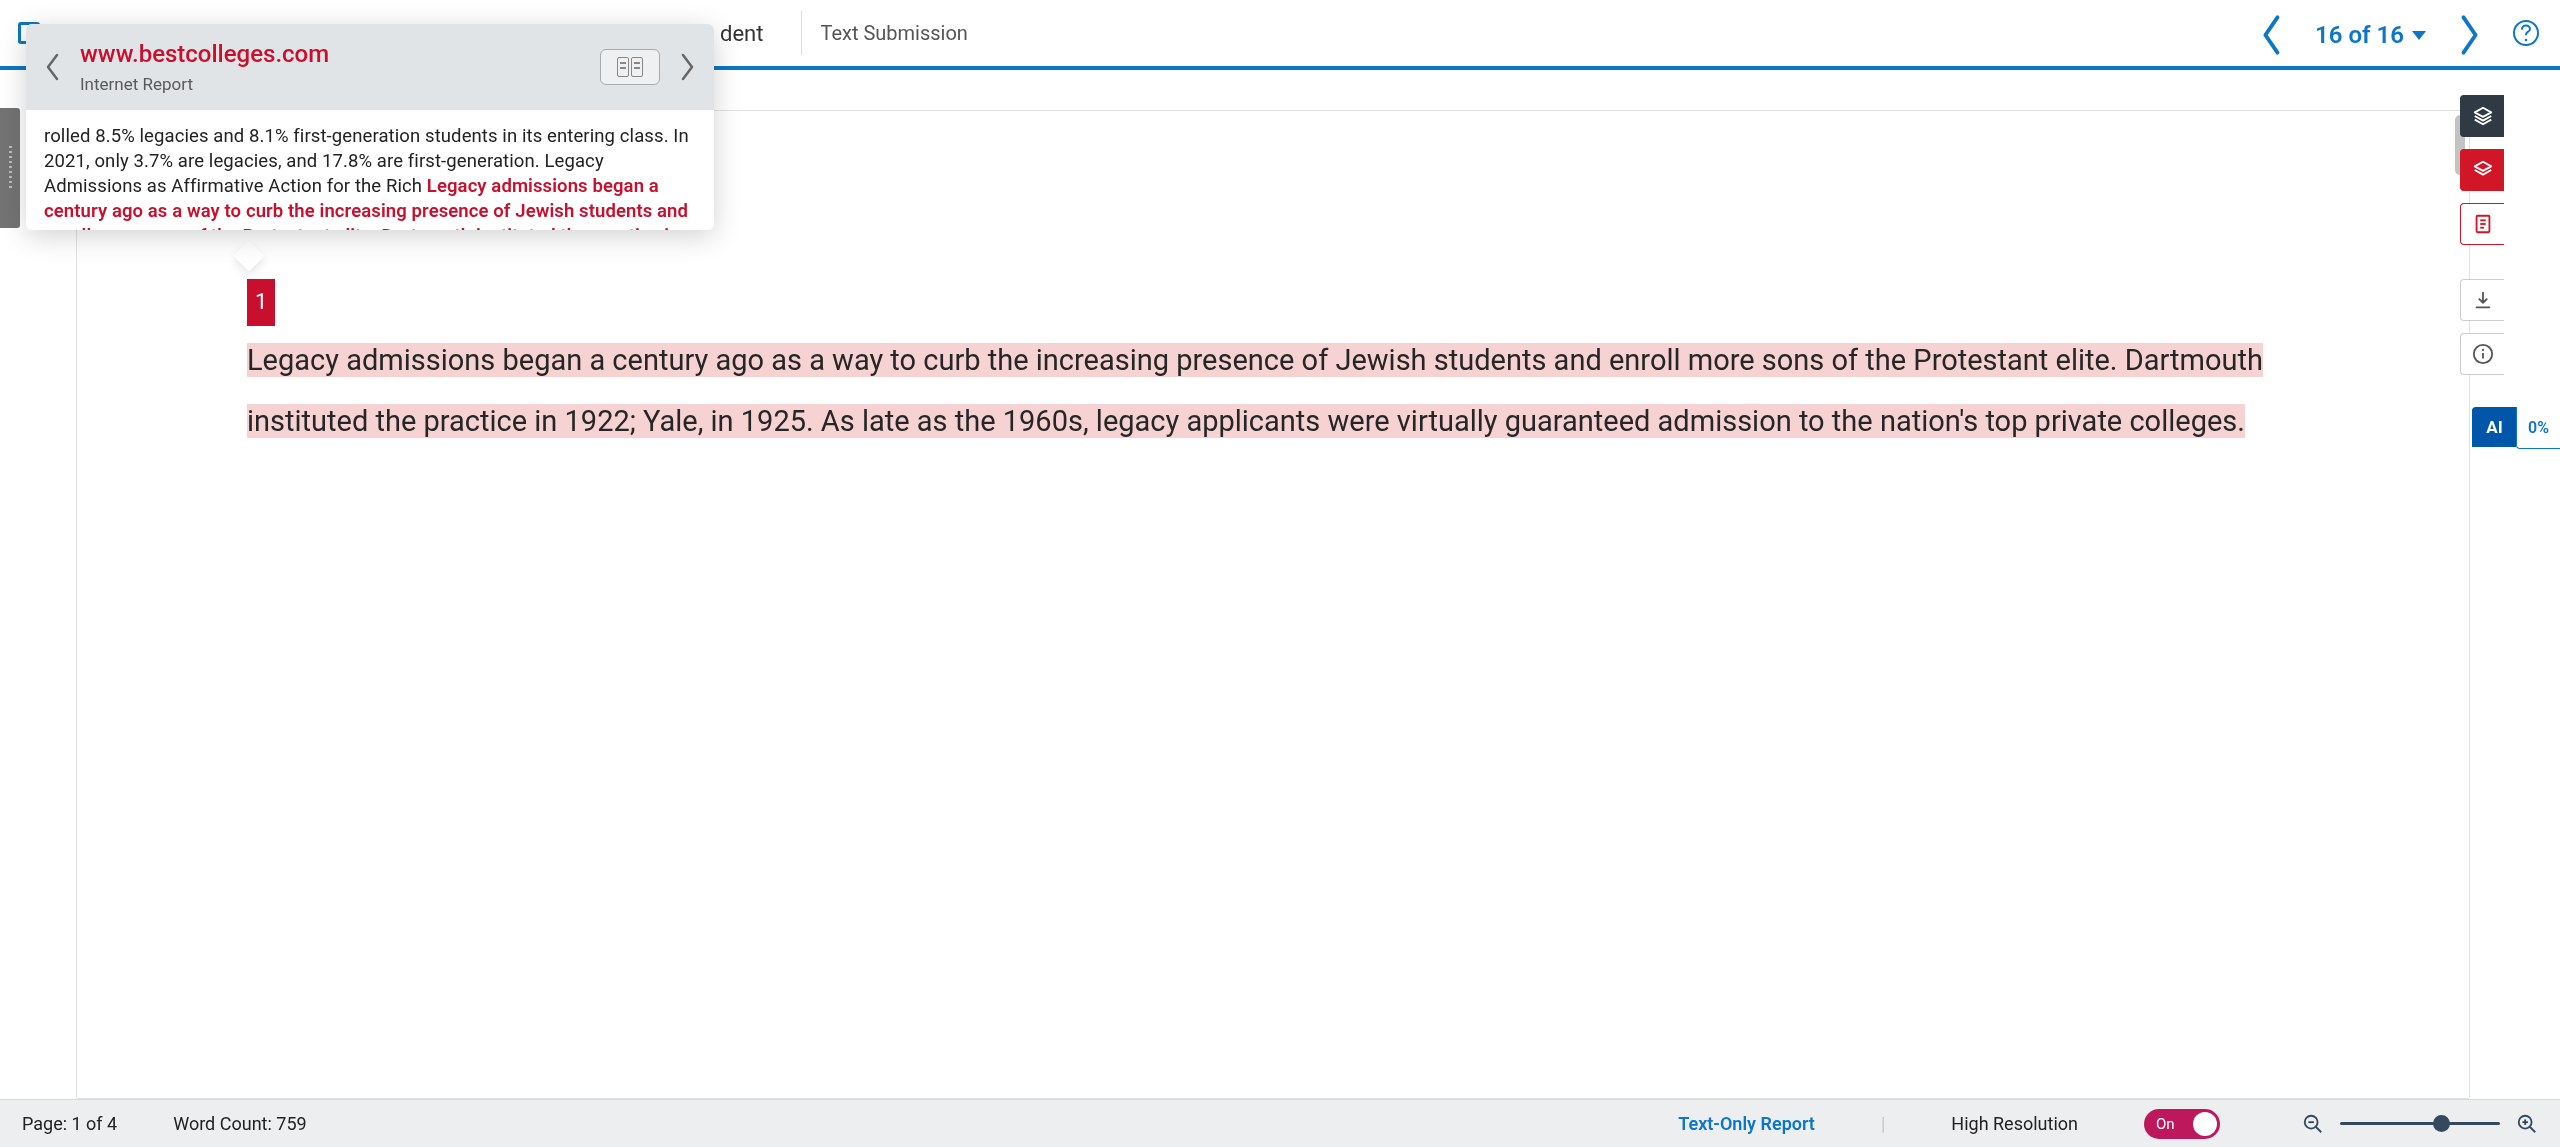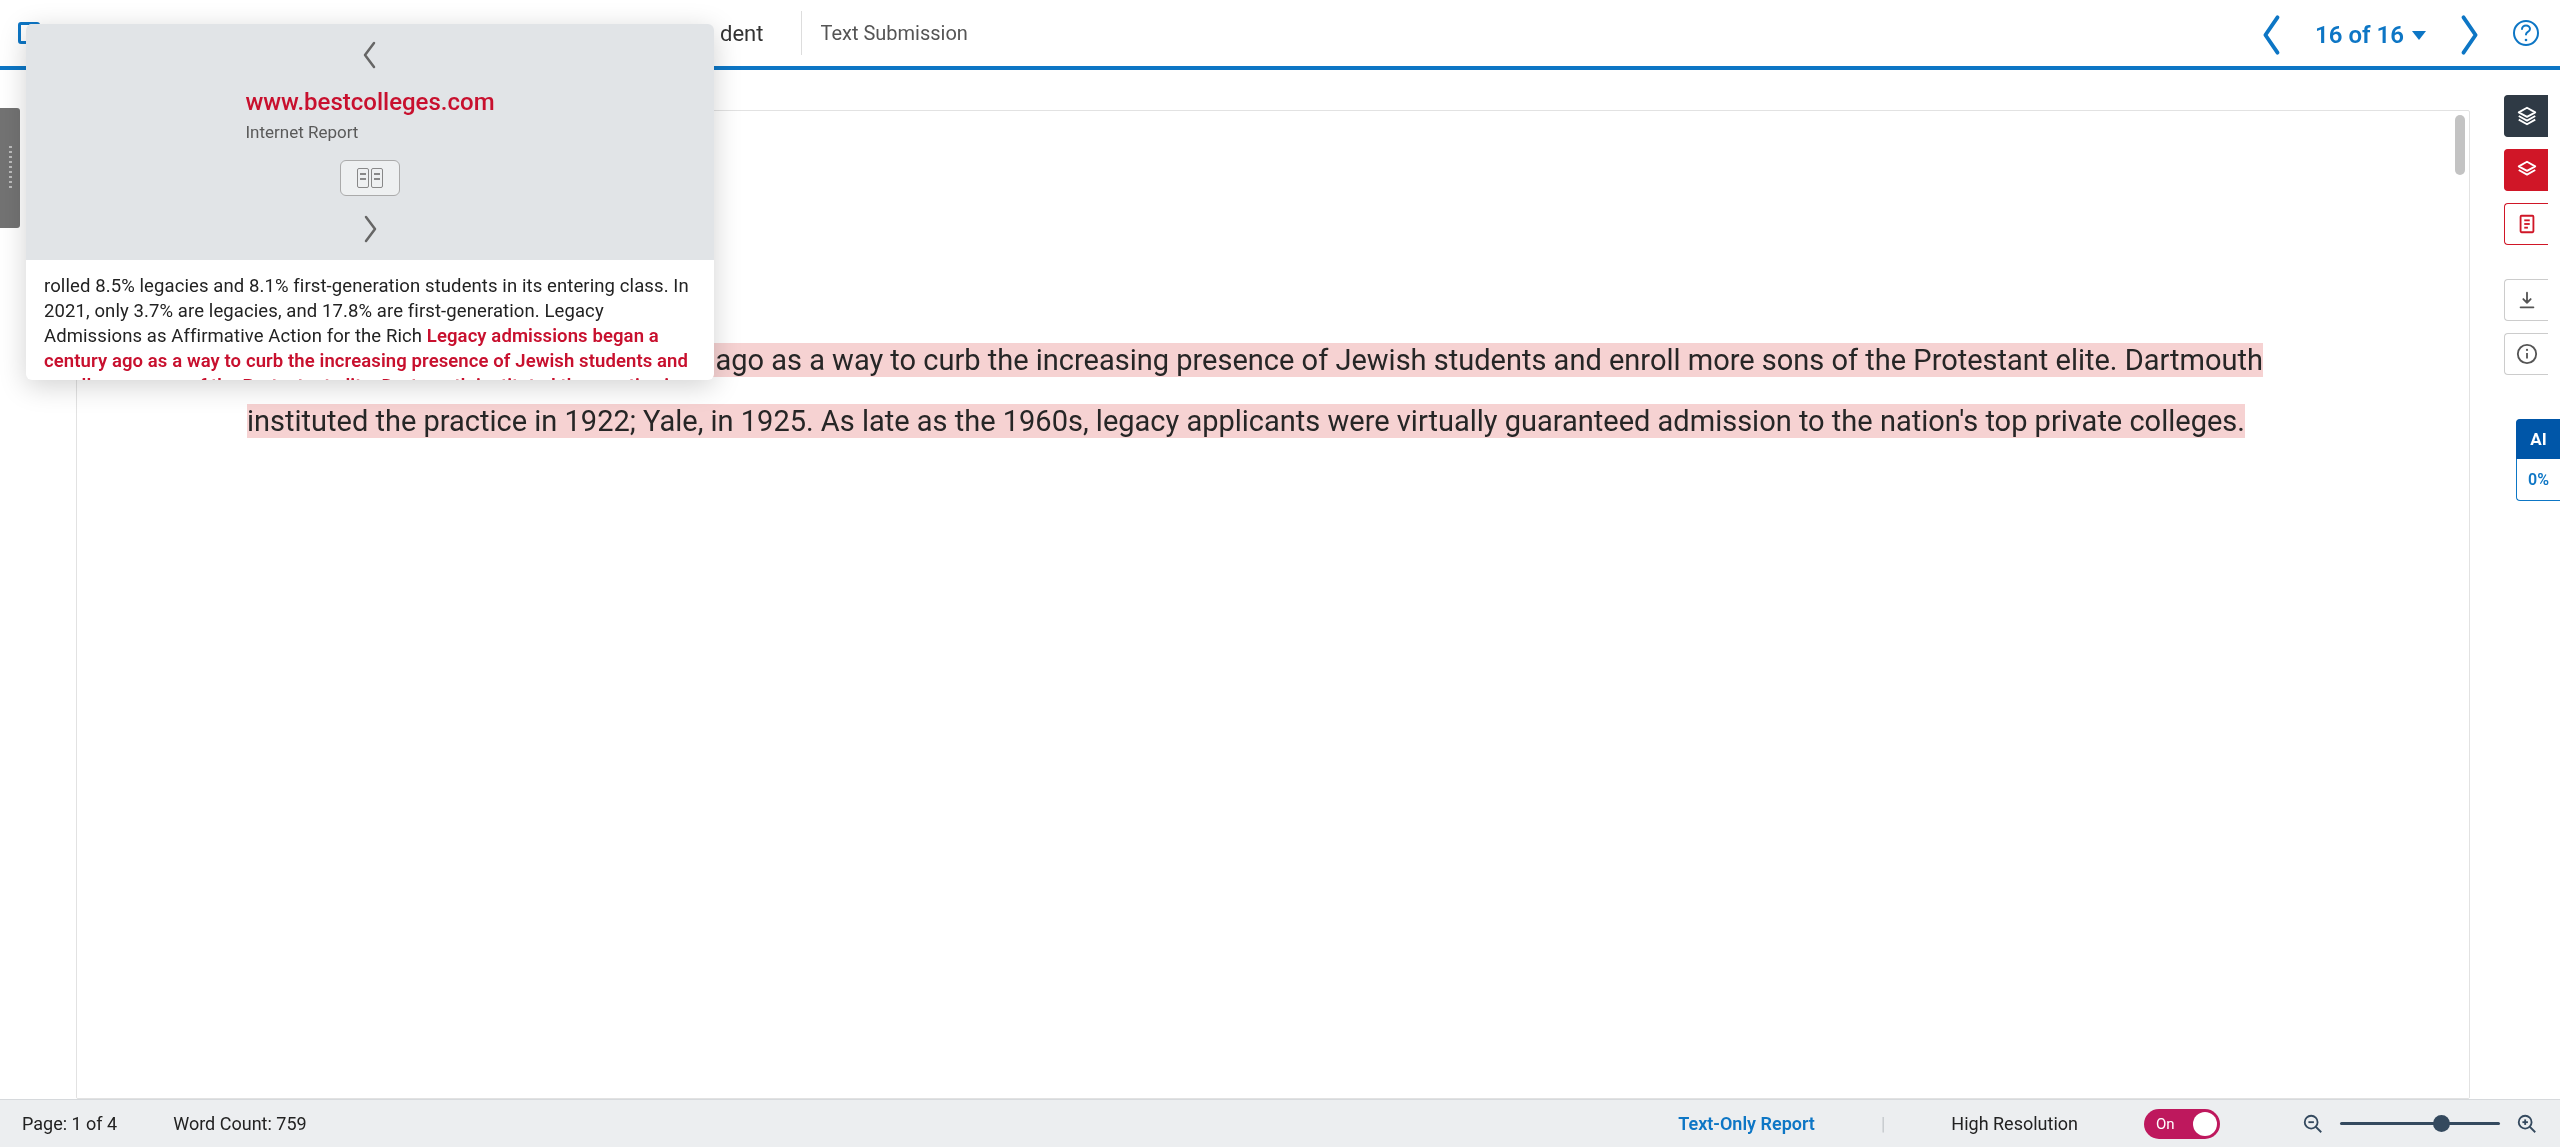--- a/index.html
+++ b/index.html
@@ -39,21 +39,21 @@
 }
 .left-tab .grip { width:3px; height:44px; background:repeating-linear-gradient(#bbb 0 2px, transparent 2px 5px); }
 
 
 .popover {
   position:absolute; left:26px; top:24px; width:688px;
   background:#fff; border-radius:6px; box-shadow:0 6px 28px rgba(0,0,0,.18);
   overflow:hidden; z-index:20;
 }
 .popover-head {
-  background:#e1e4e7; display:flex; align-items:center; padding:16px 18px; gap:18px;flex-direction:column;
+  background:#e1e4e7; display:flex; align-items:center; padding:16px 18px; gap:18px;
 }
 .pop-nav { color:#666; cursor:pointer; display:flex; align-items:center; }
 .pop-nav svg { width:18px; height:30px; }
 .pop-center { flex:1; }
 .pop-url { color:#c8102e; font-size:24px; font-weight:500; margin-bottom:6px; }
 .pop-src { color:#5a5a5a; font-size:17px; }
 .pop-compare {
   width:60px; height:36px; border:1px solid #aaa; border-radius:6px;
   background:#eef0f1; display:flex; align-items:center; justify-content:center; gap:2px; cursor:pointer;
 }
@@ -89,21 +89,21 @@
 .side-tools { position:absolute; right:0; top:95px; display:flex; flex-direction:column; gap:12px; }
 .tool-btn {
   width:44px; height:42px; border:1px solid #ccc; border-right:none; border-radius:4px 0 0 4px;
   background:#fff; display:flex; align-items:center; justify-content:center; cursor:pointer;
 }
 .tool-btn.dark { background:#2f3a45; border-color:#2f3a45; color:#fff; }
 .tool-btn.red  { background:#d01627; border-color:#d01627; color:#fff; }
 .tool-btn.red-text { color:#d01627; border-color:#d01627; }
 .tool-btn svg { width:22px; height:22px; }
 
-.ai-stack { margin-top:32px; display:flex; flex-direction:column;padding-left:12px; }
+.ai-stack { margin-top:20px; display:flex; flex-direction:row;padding-left:12px; }
 .ai-btn { width:44px; height:40px; background:#0056a8; color:#fff; font-weight:700; font-size:17px;
   border:1px solid #0056a8; border-right:none; border-radius:4px 0 0 0; display:flex; align-items:center; justify-content:center; cursor:pointer; }
 .ai-pct { width:44px; height:42px; border:1px solid #0d76c5; border-right:none; border-top:none; border-radius:0 0 0 4px;
   color:#0d76c5; font-weight:600; font-size:16px; display:flex; align-items:center; justify-content:center; background:#fff; }
 
 
 .footer {
   position:absolute; left:0; right:0; bottom:0; height:48px;
   background:#eceef0; border-top:1px solid #d6d9dc;
   display:flex; align-items:center; padding:0 22px; font-size:18px; color:#222; gap:56px;

